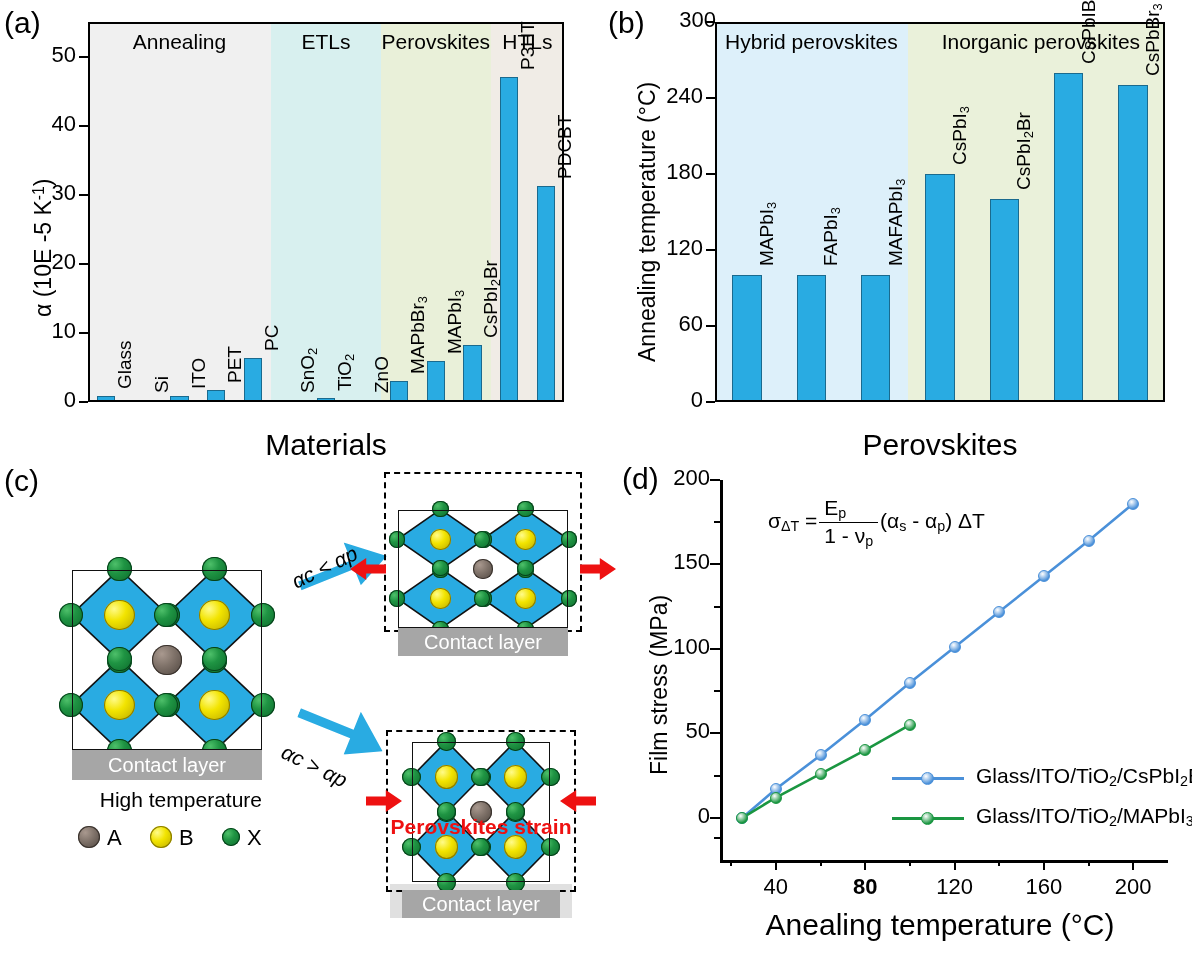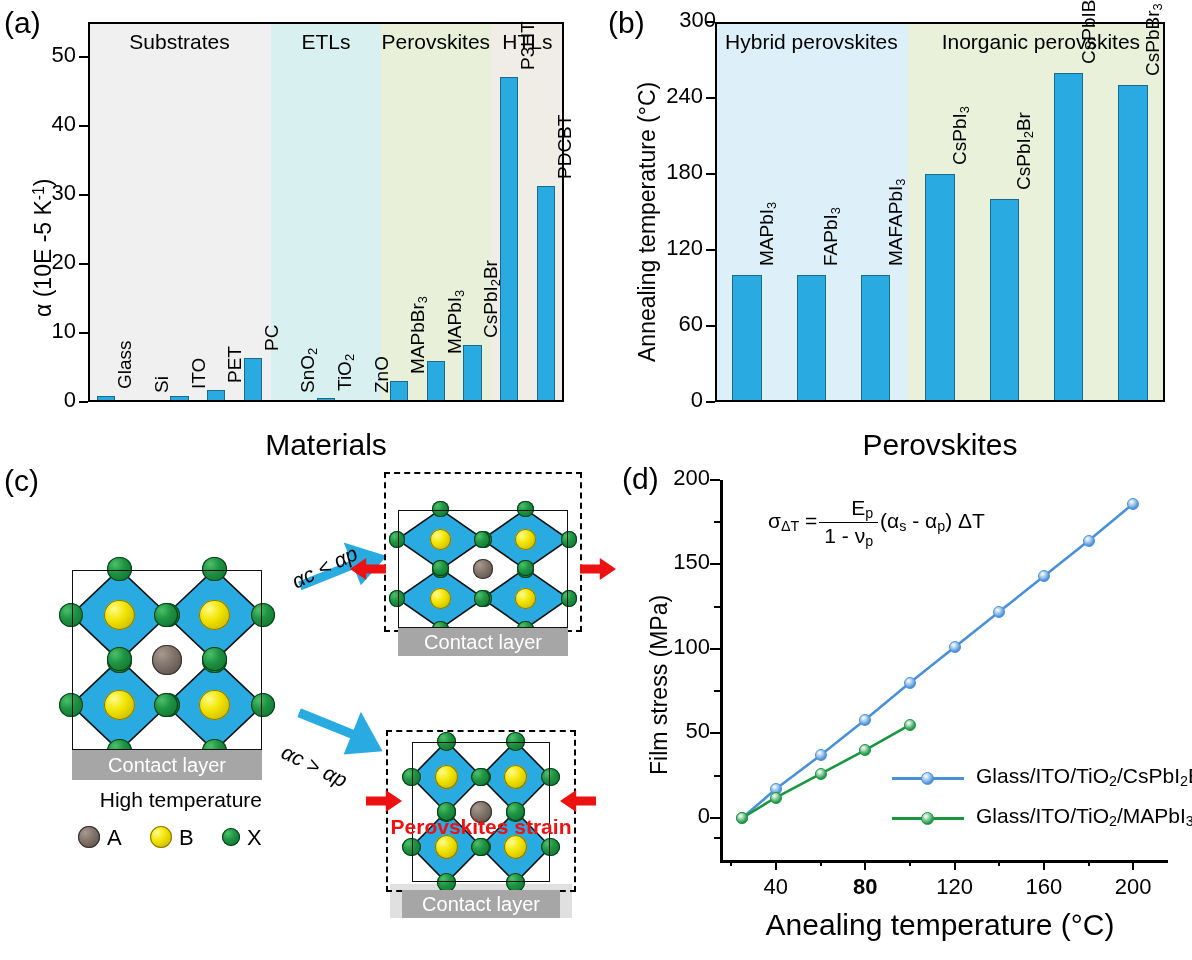--- a/index.html
+++ b/index.html
@@ -47,31 +47,31 @@
           box-shadow:0 0 0 1.1px #3a332e inset;}
   .alphalbl{position:absolute;font-size:21px;font-style:italic;white-space:nowrap;
      transform-origin:0 0;}
   .legend-c{position:absolute;font-size:22px;}
 
   
   .dp{position:absolute;border-radius:50%;box-sizing:border-box;}
   .legline{position:absolute;height:3px;}
   .legtxt{position:absolute;font-size:21px;white-space:nowrap;}
   .formula{position:absolute;font-size:21px;white-space:nowrap;}
-  .frac{display:inline-block;text-align:right;vertical-align:middle;margin:0 2px;}
+  .frac{display:inline-block;text-align:left;vertical-align:middle;margin:0 2px;}
   .frac .num{display:block;border-bottom:1.8px solid #000;padding:0 5px;line-height:1.15;}
   .frac .den{display:block;padding:0 5px;line-height:1.2;}
 </style>
 </head>
 <body>
 
 <div class="panel" id="pa" style="left: 0px; top: 0px; width: 600px; height: 460px;">
     <div class="plabel" style="left: 4px; top: 6px;">(a)</div>
     <div class="band" style="left: 88px; top: 22px; width: 183.077px; height: 380px; background: rgb(240, 240, 240);"></div>
-    <div class="bandlabel" style="left: 88px; top: 30px; width: 183.077px;">Substrates</div>
+    <div class="bandlabel" style="left: 88px; top: 30px; width: 183.077px;">Annealing</div>
     <div class="band" style="left: 271.077px; top: 22px; width: 109.846px; height: 380px; background: rgb(216, 240, 239);"></div>
     <div class="bandlabel" style="left: 271.077px; top: 30px; width: 109.846px;">ETLs</div>
     <div class="band" style="left: 380.923px; top: 22px; width: 109.846px; height: 380px; background: rgb(233, 240, 217);"></div>
     <div class="bandlabel" style="left: 380.923px; top: 30px; width: 109.846px;">Perovskites</div>
     <div class="band" style="left: 490.769px; top: 22px; width: 73.2308px; height: 380px; background: rgb(240, 236, 230);"></div>
     <div class="bandlabel" style="left: 490.769px; top: 30px; width: 73.2308px;">HTLs</div>
     <div class="bar" style="left: 97.1538px; top: 395.782px; width: 18.3077px; height: 6.21818px;"></div>
     <div class="barlabel" style="left: 114.308px; top: 388.782px; transform: rotate(-90deg);">Glass</div>
     <div class="bar" style="left: 133.769px; top: 400px; width: 18.3077px; height: 2px;"></div>
     <div class="barlabel" style="left: 150.923px; top: 393px; transform: rotate(-90deg);">Si</div>

